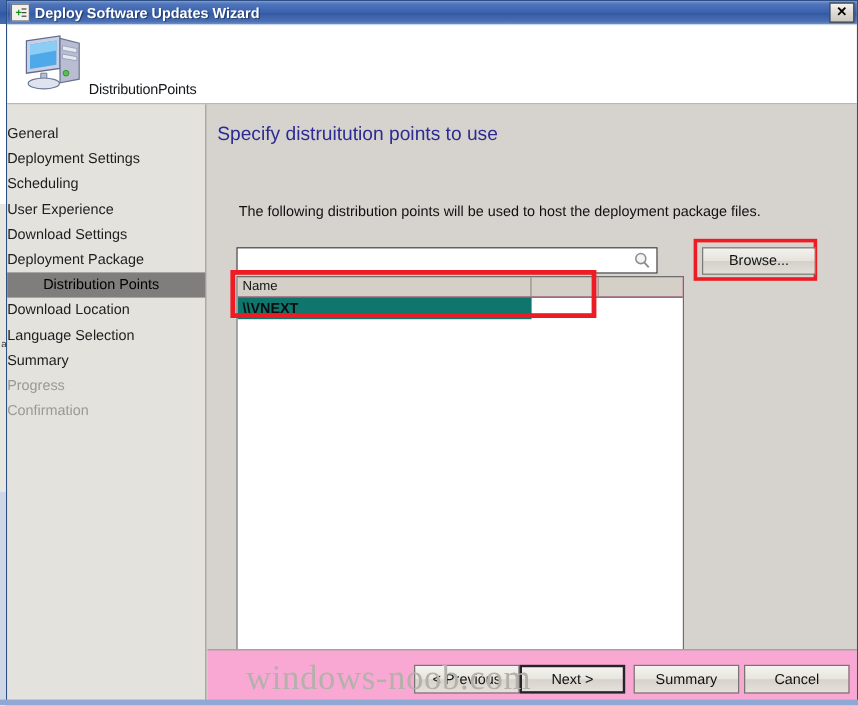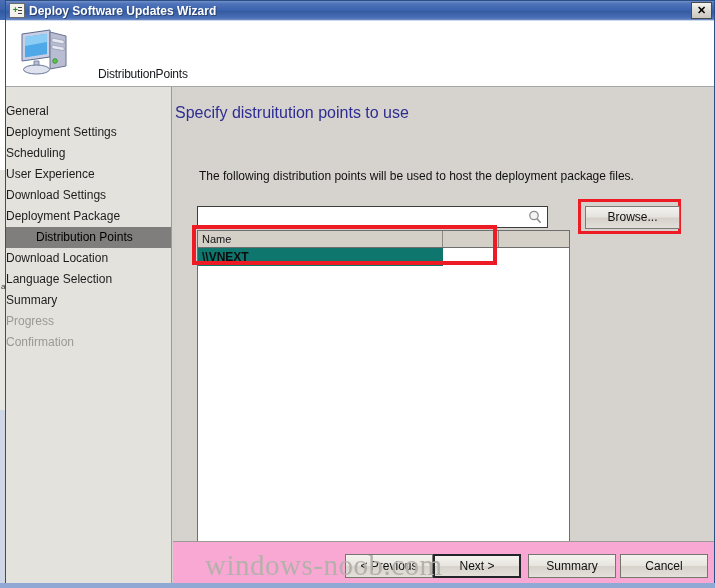--- a/index.html
+++ b/index.html
@@ -159,21 +159,21 @@
     border-bottom: 1px solid #a6a6a6;
     box-sizing: border-box;
   }
   .banner-icon {
     position: absolute;
     left: 13px; top: 7px;
     width: 52px; height: 50px;
   }
   .banner-title {
     position: absolute;
-    left: 92px;
+    left: 68px;
     top: 46px;
     font-size: 12px;
     color: #15181c;
     letter-spacing: -0.2px;
     white-space: nowrap;
   }
 
   
   .sidebar {
     position: absolute;
@@ -204,21 +204,21 @@
   
   .main {
     position: absolute;
     left: 167px; top: 86px;
     right: 0;
     bottom: 46px;
     background: #d6d3ce;
   }
   .pane-head {
     position: absolute;
-    left: 2px; top: 17px;
+    left: 8px; top: 17px;
     font-size: 16px;
     color: #2c2c92;
     white-space: nowrap;
   }
   .pane-desc {
     position: absolute;
     left: 26px; top: 82px;
     font-size: 12px;
     color: #101010;
     white-space: nowrap;

